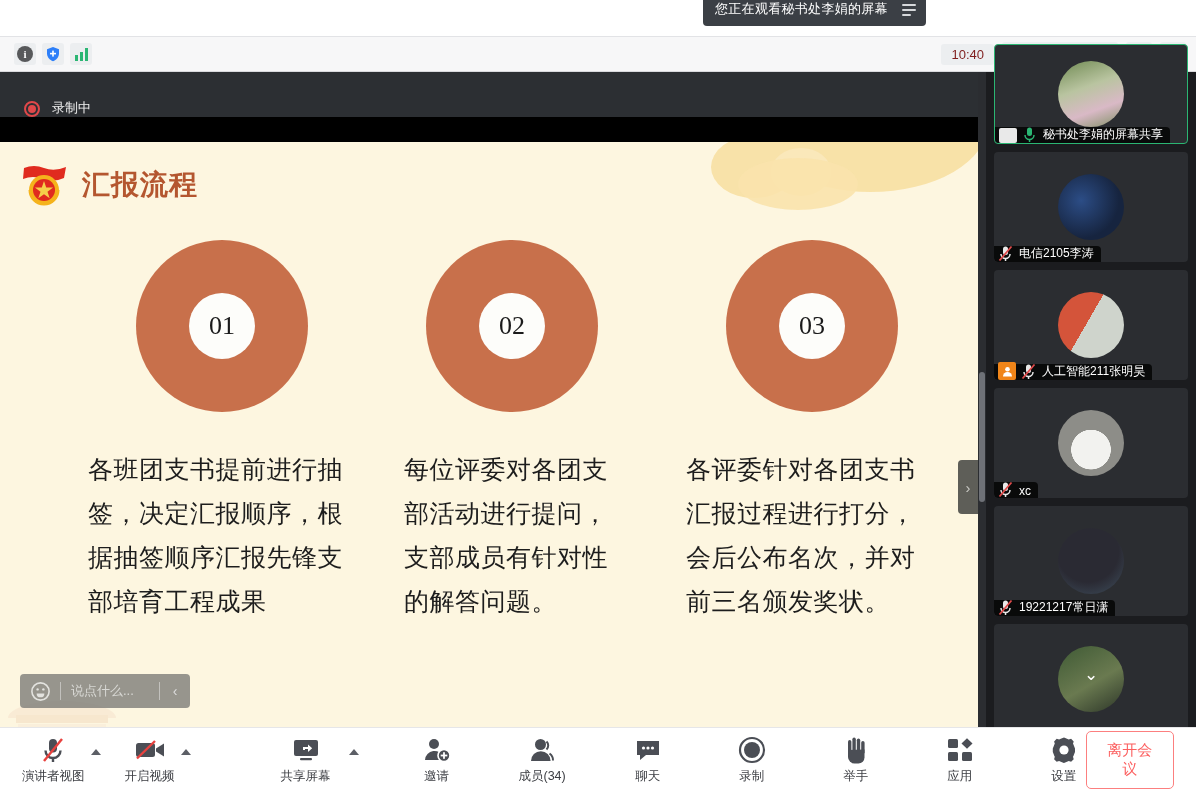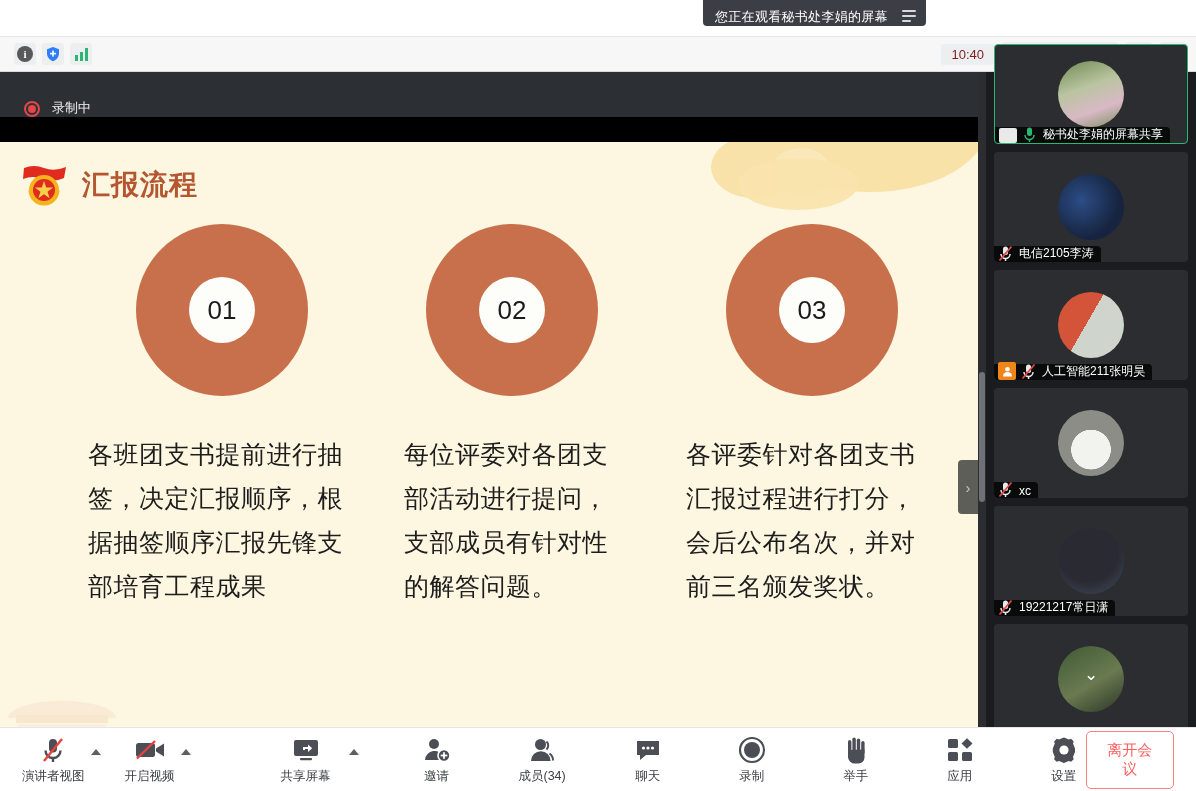--- a/index.html
+++ b/index.html
@@ -11,21 +11,21 @@
   }
   .app { position: relative; width: 1196px; height: 791px; background:#fff; }
 
   
   .topstrip {
     position: absolute; left:0; top:0; width:1196px; height:36px;
     background:#ffffff;
   }
   .watch-banner {
     position: absolute; left: 703px; top: 0px;
-    height: 26px; display: flex; align-items: flex-end;
+    height: 26px; display: flex; align-items: flex-start;
     background: #3b3f45; color: #fff;
     border-radius: 0 0 4px 4px;
     padding: 0 6px 0 12px; gap: 10px;
   }
   .watch-banner .wb-text { font-size: 13px; letter-spacing: .3px; white-space: nowrap; }
   .wb-menu { width: 22px; height:20px; display:flex; flex-direction:column; justify-content:center; gap:3px; align-items:center; cursor:pointer; }
   .wb-menu i { display:block; background:#d6d8db; height:2px; border-radius:1px; }
   .wb-menu i:nth-child(1){ width:14px; }
   .wb-menu i:nth-child(2){ width:14px; }
   .wb-menu i:nth-child(3){ width:9px; margin-right:5px; }
@@ -116,21 +116,21 @@
 
   .slide-title-wrap {
     position:absolute; left:20px; top:20px; display:flex; align-items:center; gap:12px;
   }
   .emblem { width:50px; height:46px; position:relative; }
   .slide-title {
     font-size:28px; color:#b4562f; font-weight:bold; letter-spacing:1px;
     font-family:"Liberation Sans","DejaVu Sans",sans-serif;
   }
 
-  .cols { position:absolute; left:0; top:82px; width:978px; display:flex; }
+  .cols { position:absolute; left:0; top:98px; width:978px; display:flex;font-family:Liberation Serif, serif; }
   .col-item { width:272px; margin-left:24px; display:flex; flex-direction:column; align-items:center; }
   .col-item:nth-child(1){ margin-left:86px; }
   .col-item:nth-child(2){ margin-left:18px; }
   .col-item:nth-child(3){ margin-left:28px; }
   .circle {
     width:172px; height:172px; border-radius:50%; background:#c8704b;
     display:flex; align-items:center; justify-content:center;
   }
   .circle .inner {
     width:66px; height:66px; border-radius:50%; background:#fdfdfa;
@@ -345,20 +345,34 @@
           <div class="circle">
             <div class="inner">03</div>
           </div>
           <div class="col-text">各评委针对各团支书汇报过程进行打分，会后公布名次，并对前三名颁发奖状。</div>
         </div>
       </div>
     </div>
 
     <div class="blackbar-bottom"></div>
 
+    <div class="chat-overlay">
+      <span class="co-smiley">
+        <svg width="19" height="19" viewBox="0 0 19 19">
+            <circle cx="9.5" cy="9.5" r="8.6" fill="none" stroke="#e3e3df" stroke-width="1.6"></circle>
+            <circle cx="6.6" cy="7.4" r="1.2" fill="#e3e3df"></circle>
+            <circle cx="12.4" cy="7.4" r="1.2" fill="#e3e3df"></circle>
+            <path d="M5.6 11.4 h7.8 a3.9 3.9 0 0 1 -7.8 0 Z" fill="#e3e3df"></path>
+          </svg>
+      </span>
+      <span class="co-div"></span>
+      <span class="co-input">说点什么...</span>
+      <span class="co-div"></span>
+      <span class="co-collapse">‹</span>
+    </div>
 
     <div class="share-handle">›</div>
   </div>
 
   <div class="share-scroll">
       <i></i>
     </div>
 
   <div class="rail">
 

